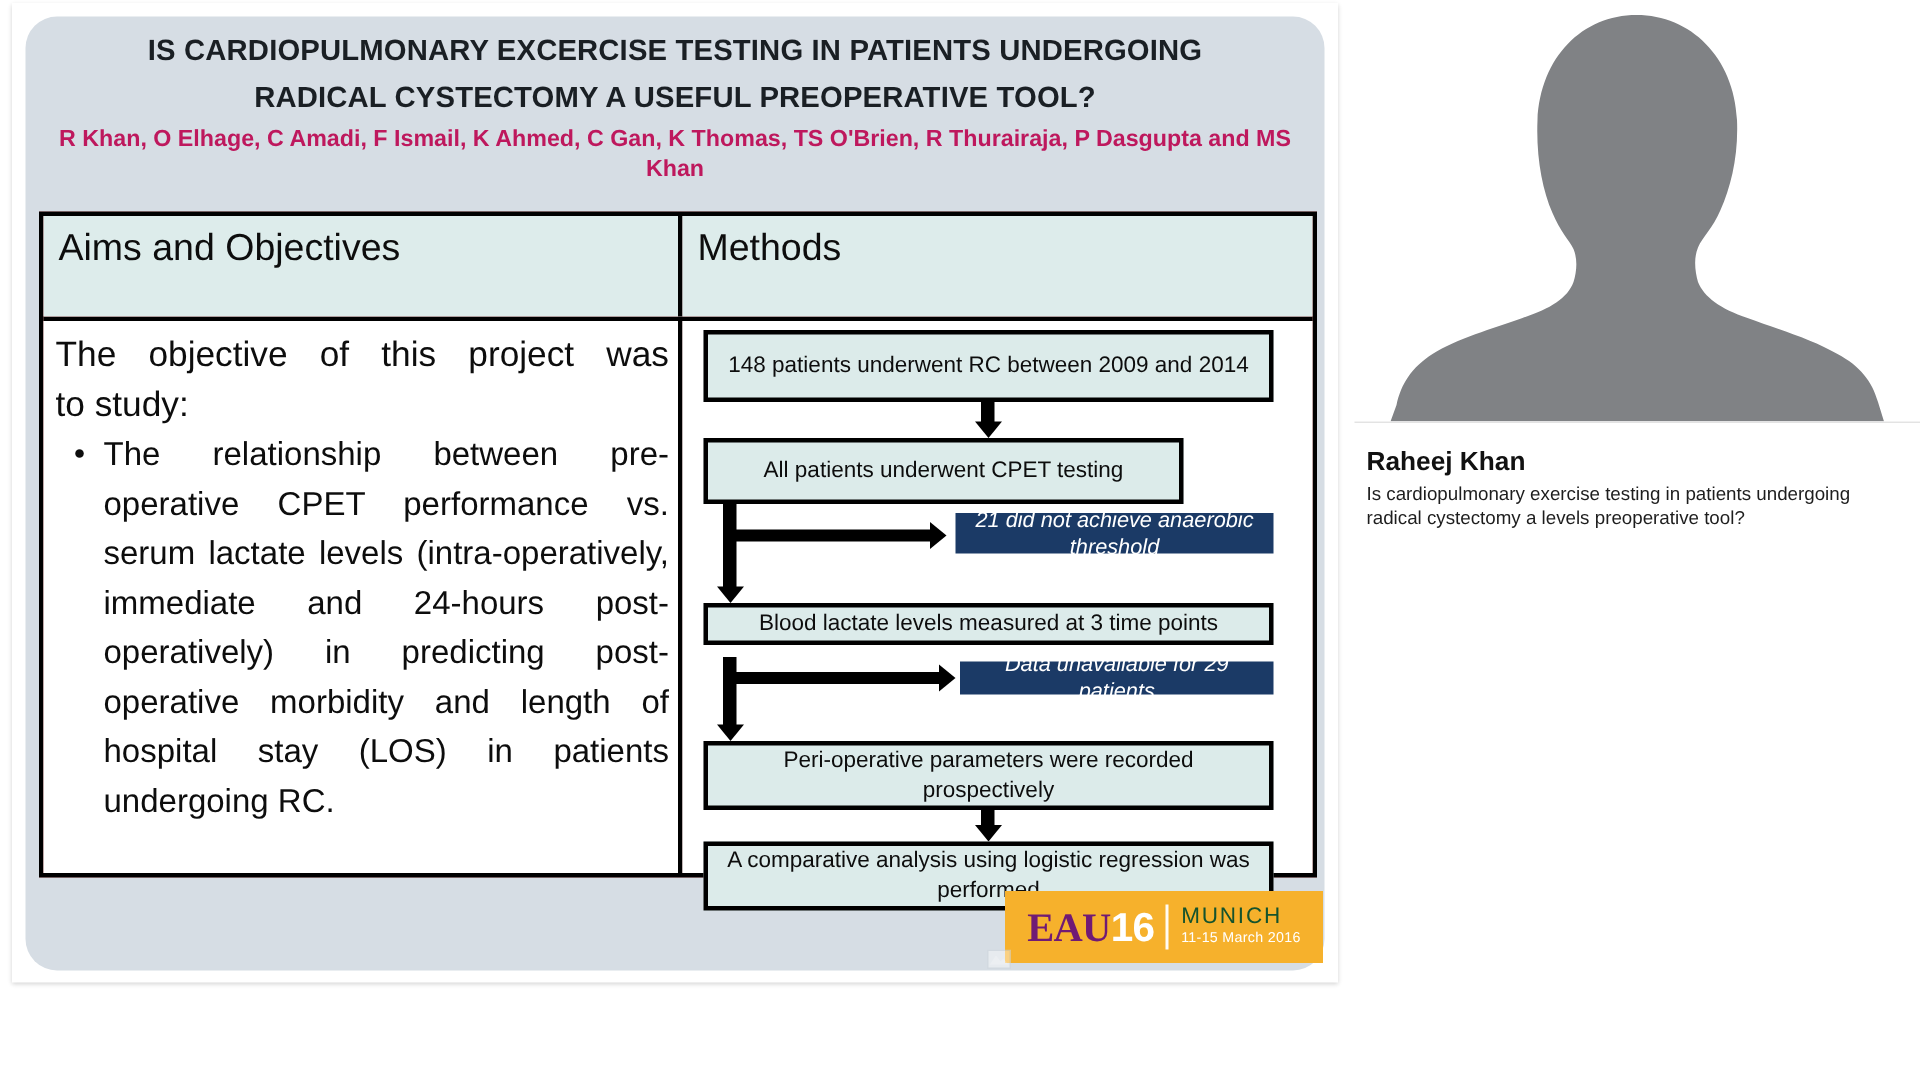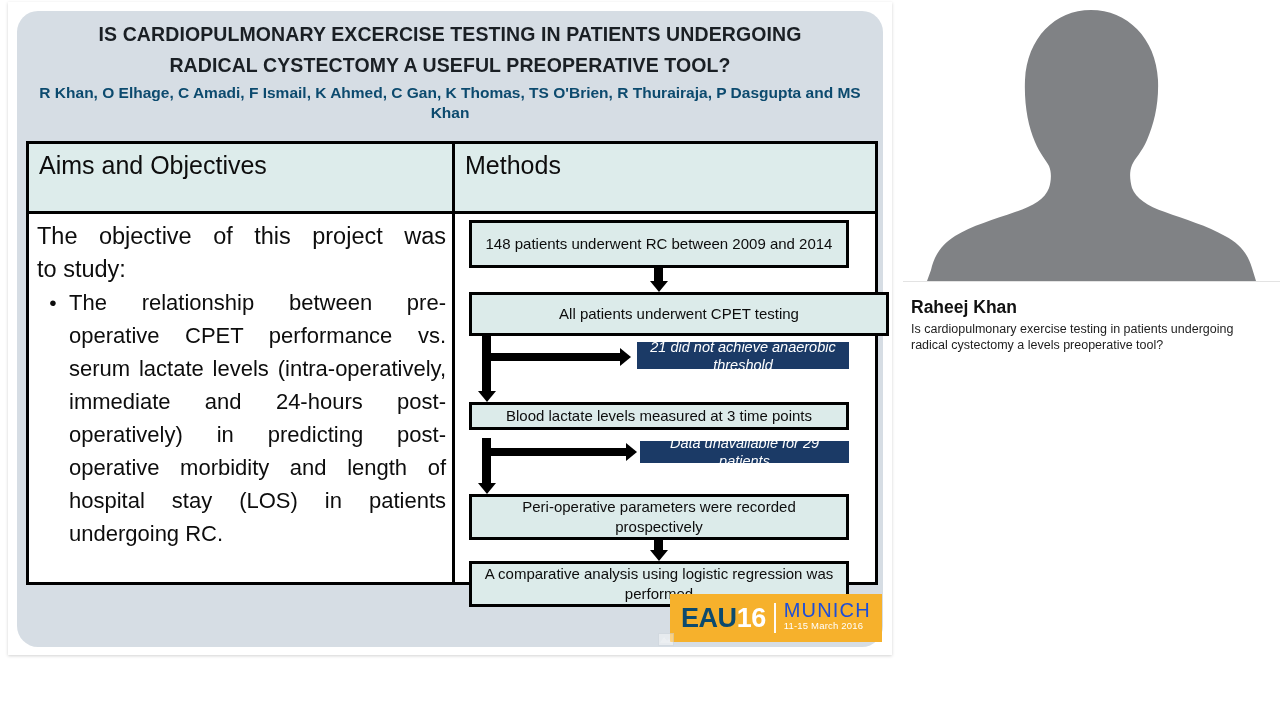--- a/index.html
+++ b/index.html
@@ -66,21 +66,21 @@
     font-size: 19.5px;
     font-weight: bold;
     color: #1a1f24;
     letter-spacing: 0.1px;
     line-height: 31px;
   }
   #authors {
     margin-top: 2px;
     font-size: 15.5px;
     font-weight: bold;
-    color: #0c4a6e;
+    color: #be185d;
     line-height: 20px;
     padding: 0 6px;
   }
 
   
   #content-table {
     position: absolute;
     left: 9px;
     top: 130px;
     width: 852px;
@@ -237,33 +237,33 @@
     align-items: center;
     justify-content: center;
     gap: 0px;
   }
   #eau-main {
     font-size: 27px;
     font-weight: bold;
     letter-spacing: -0.5px;
     display: inline-block;
   }
-  .eau-letters { color: #0c4a6e; }
+  .eau-letters { color: #701a75; font-family: Liberation Serif, serif; }
   .eau-16 { color: #ffffff; }
   #eau-divider {
     width: 2px;
     height: 30px;
     background: #ffffff;
     margin: 0 8px 0 8px;
     opacity: 0.95;
   }
   #eau-right { line-height: 13px; }
   #eau-city {
-    font-size: 20px;
-    color: #1d4ed8;
+    font-size: 15px;
+    color: #14532d;
     letter-spacing: 1.2px;
     display: block;
   }
   #eau-dates {
     font-size: 9.5px;
     color: #ffffff;
     letter-spacing: 0.2px;
     display: block;
     margin-top: 2px;
   }
@@ -356,21 +356,21 @@
             </div>
 
             <div class="col-right">
               <div id="flowchart">
 
                 <div class="fc-box" style="left:14px; top:6px; width:380px; height:48px;">148 patients underwent RC between 2009 and 2014</div>
 
                 <div class="arrow-v" style="left:199px; top:54px; height:14px;"></div>
                 <div class="arrow-v-head" style="left:195px; top:67px;"></div>
 
-                <div class="fc-box" style="left:14px; top:78px; width:420px; height:44px;">All patients underwent CPET testing</div>
+                <div class="fc-box" style="left:14px; top:78px; width:320px; height:44px;">All patients underwent CPET testing</div>
 
                 <div class="stem-v" style="left:27px; top:122px; height:60px;"></div>
                 <div class="arrow-v-head" style="left:23px; top:177px;"></div>
 
                 <div class="arrow-h" style="left:27px; top:139px; width:140px;"></div>
                 <div class="arrow-h-head" style="left:165px; top:134px;"></div>
 
                 <div class="fc-note" style="left:182px; top:128px; width:212px; height:27px;">21 did not achieve anaerobic threshold</div>
 
                 <div class="fc-box" style="left:14px; top:188px; width:380px; height:28px;">Blood lactate levels measured at 3 time points</div>

